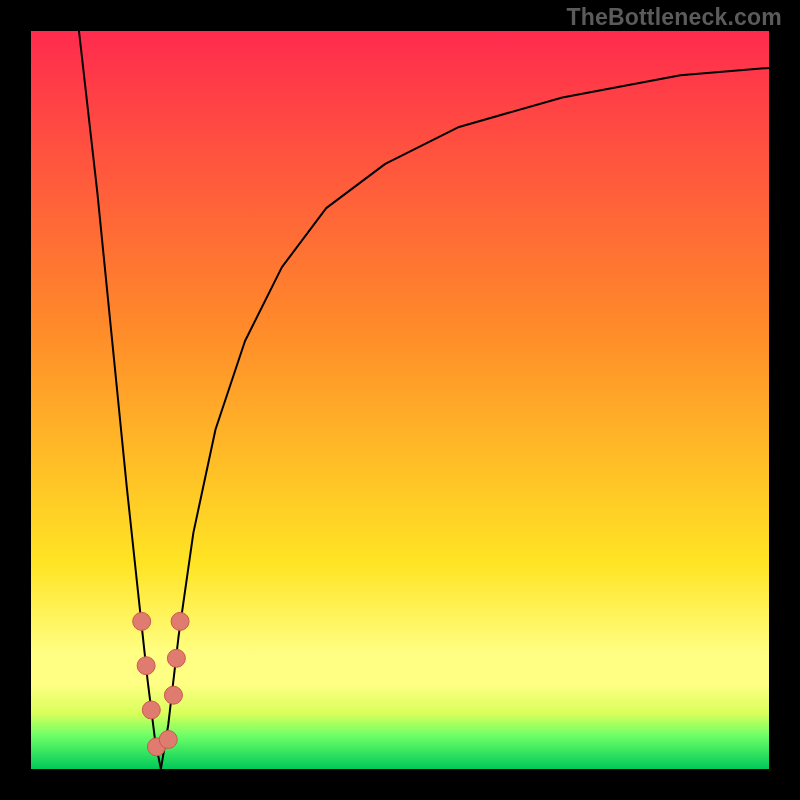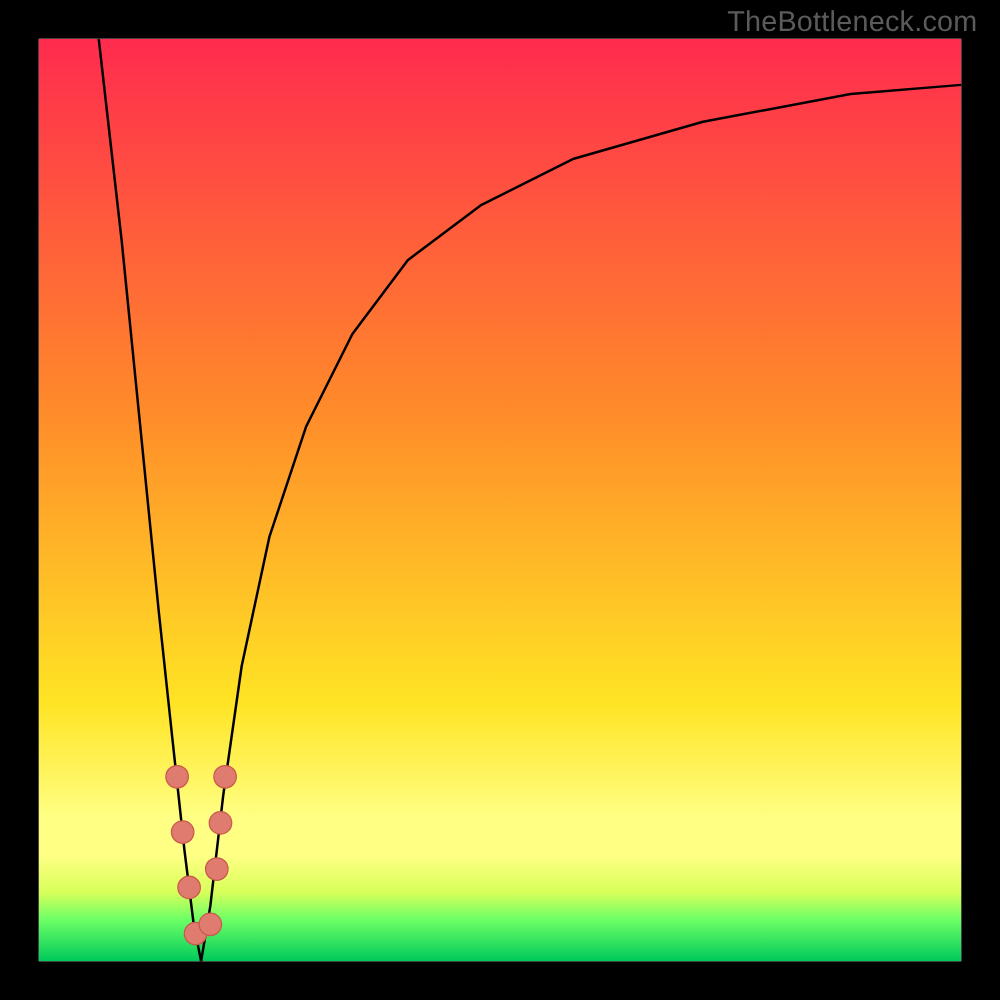--- a/index.html
+++ b/index.html
@@ -25,21 +25,21 @@
     inset: 0;
     width: 100%;
     height: 100%;
   }
   .watermark {
     position: absolute;
     top: 4px;
     right: 18px;
     color: #5b5b5b;
     font-size: 23px;
-    font-weight: 400;
+    font-weight: 700;
     letter-spacing: 0.2px;
     user-select: none;
   }
 </style>
 </head>
 <body>
 
 <div class="frame">
   <div class="plot" id="plot" style="left: 31px; top: 31px; width: 738px; height: 738px;">
       <svg viewBox="0 0 738 738" preserveAspectRatio="none">

